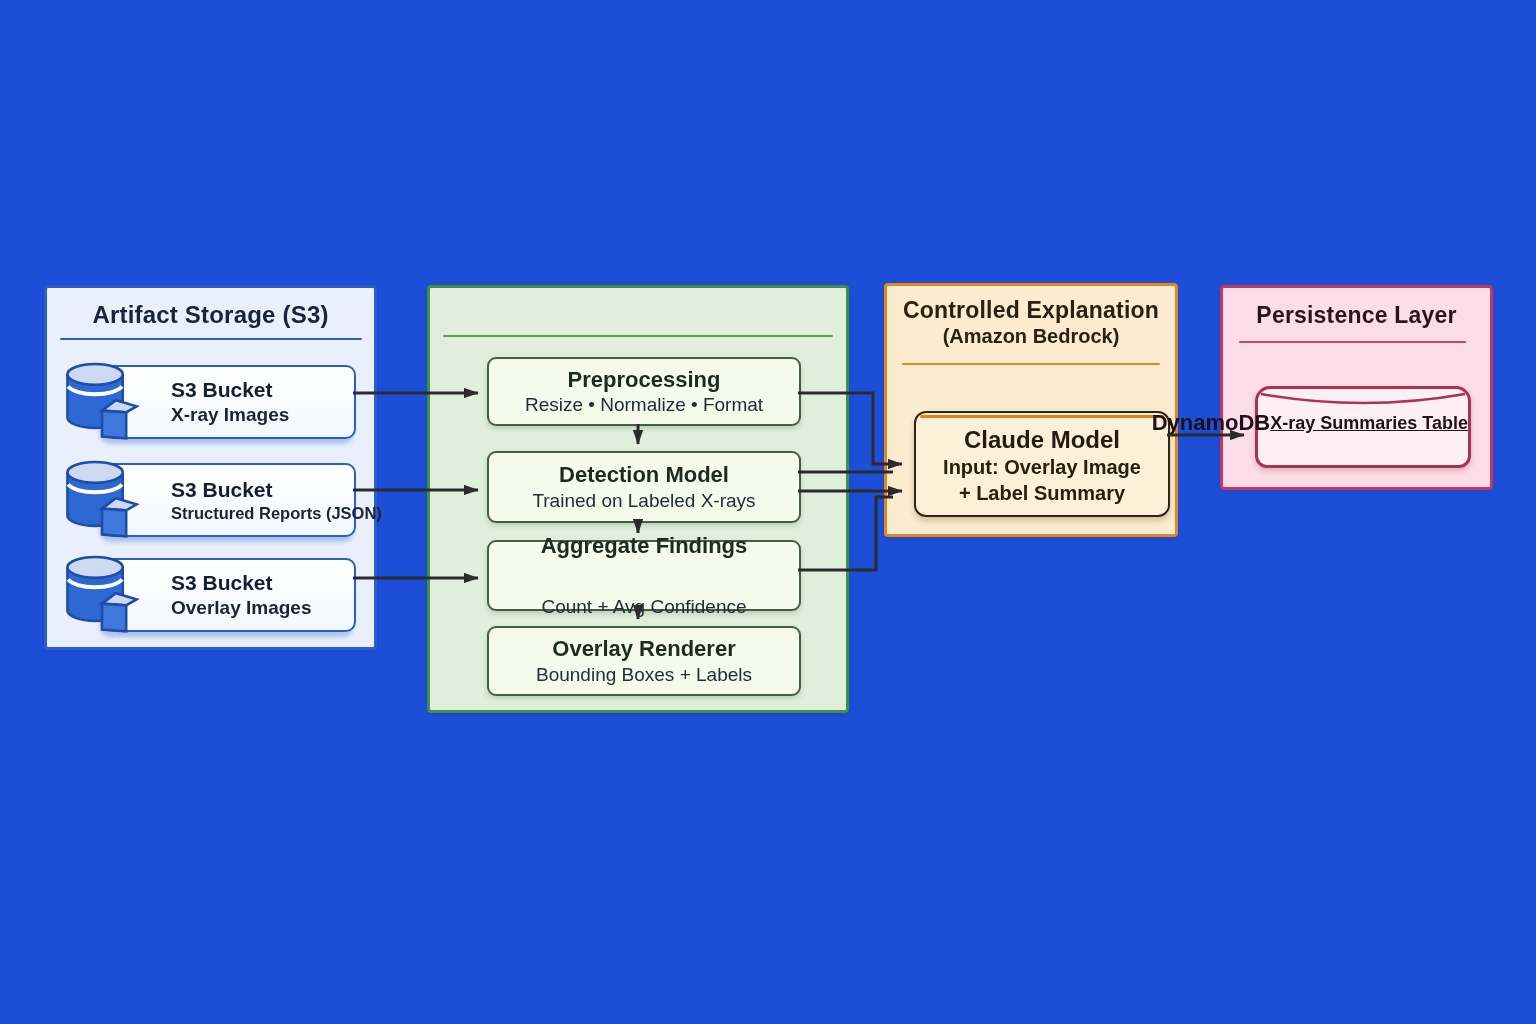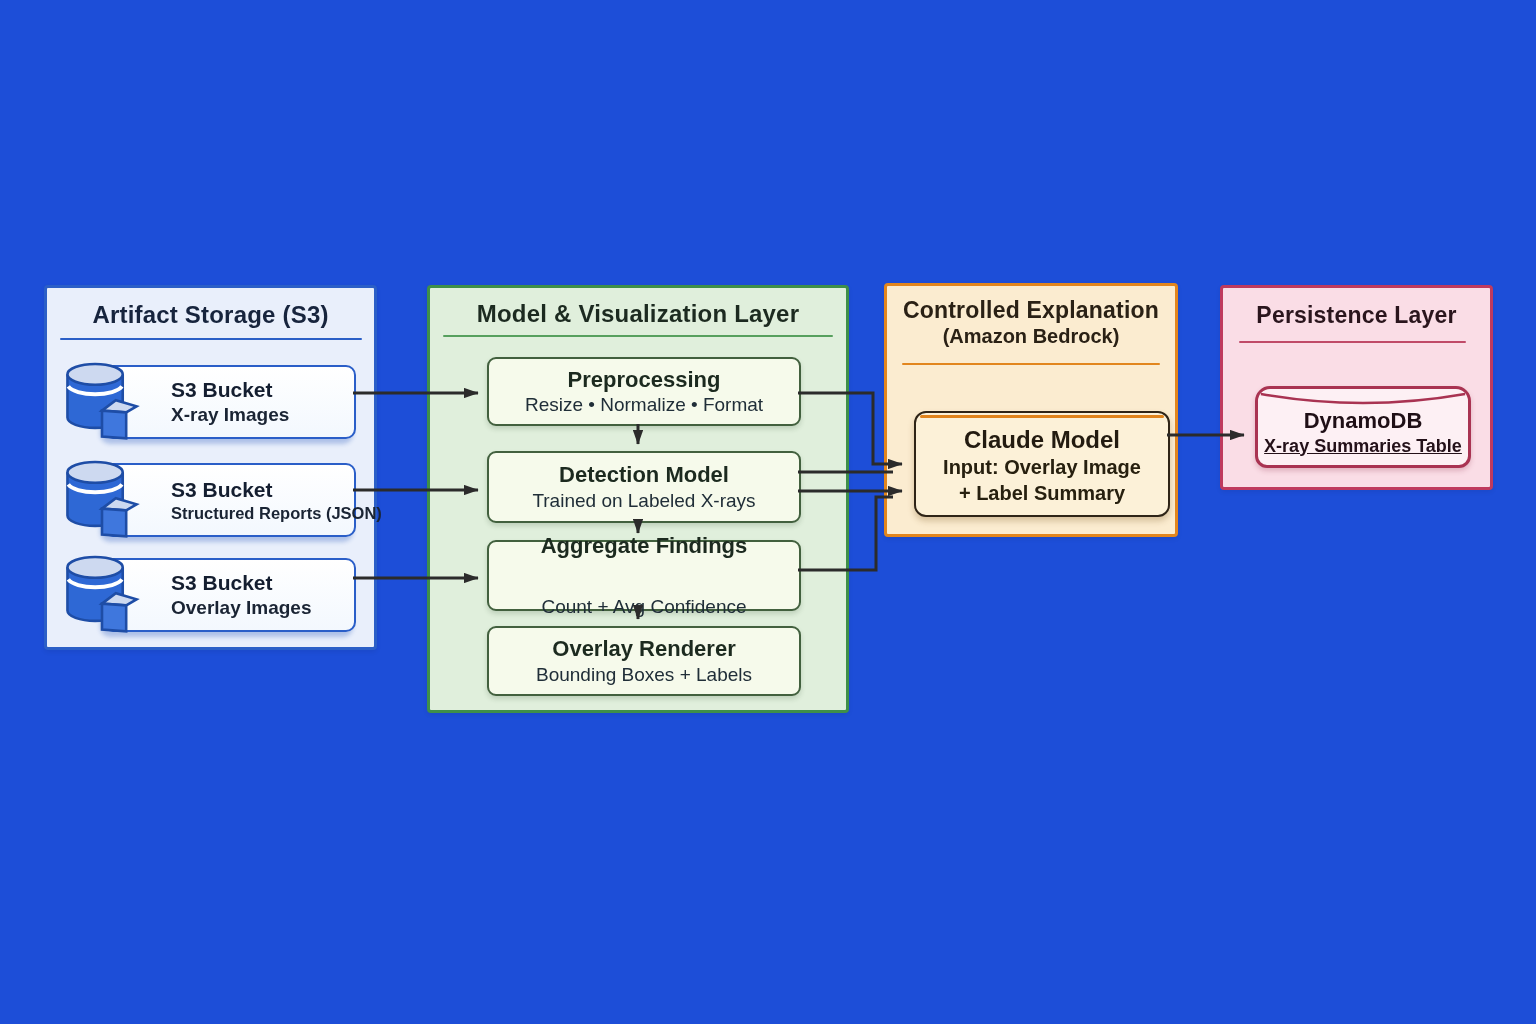--- a/index.html
+++ b/index.html
@@ -48,21 +48,21 @@
   #claude-node{position:absolute;left:27px;top:125px;width:256px;height:106px;background:#fcf1d8;
     border:2.5px solid #2e2417;border-radius:12px;box-shadow:0 4px 6px rgba(120,80,20,.28);
     display:flex;flex-direction:column;align-items:center;justify-content:center;}
   #claude-accent{position:absolute;top:2px;left:4px;right:4px;height:3px;background:#e0831c;border-radius:3px;}
   #claude-node .nt{font-size:24px;font-weight:bold;color:#231b10;line-height:1.2;margin-top:4px;}
   #claude-node .ns{font-size:20px;font-weight:600;color:#27200f;line-height:1.3;}
 
   
   #dynamo-node{position:absolute;left:32px;top:98px;width:216px;height:82px;background:#fdf0f4;
     border:3px solid #a93352;border-radius:15px 15px 12px 12px;box-shadow:0 3px 5px rgba(150,50,80,.25);
-    display:flex;flex-direction:column;align-items:center;justify-content:flex-end;padding-bottom:8px;}
+    display:flex;flex-direction:row;align-items:center;justify-content:flex-end;padding-bottom:8px;}
   #dynamo-lid{position:absolute;top:1px;left:0;width:100%;height:20px;}
   #dynamo-node .nt{font-size:22px;font-weight:bold;color:#1f0f16;line-height:1.25;}
   #dynamo-node .ns{font-size:18px;font-weight:600;color:#241119;line-height:1.25;white-space:nowrap;text-decoration:underline;}
 
   
   #arrows{position:absolute;left:0;top:0;width:1536px;height:1024px;z-index:10;pointer-events:none;}
   .flow{stroke:#2b2b2b;stroke-width:3;fill:none;}
 </style>
 </head>
 <body>
@@ -110,21 +110,20 @@
     <svg class="bucket-icon" style="top:264px;" viewBox="0 0 88 92">
       <path d="M4 14 V64 A32 12 0 0 0 68 64 V14" fill="#2e68d5" stroke="#1e4da6" stroke-width="3"></path>
       <ellipse cx="36" cy="14" rx="32" ry="12" fill="#cdd9f0" stroke="#1e4da6" stroke-width="3"></ellipse>
       <path d="M5 28 A32 12 0 0 0 67 28" fill="none" stroke="#ffffff" stroke-width="4.5"></path>
       <polygon points="44,56 60,44 84,51 72,58" fill="#cdd9f0" stroke="#1e4da6" stroke-width="3"></polygon>
       <polygon points="44,56 72,58 72,88 44,86" fill="#3f77dd" stroke="#1e4da6" stroke-width="3"></polygon>
     </svg>
   </div>
 
   <div class="panel" id="model-panel">
-    <div class="panel-title">Model &amp; Visualization Layer</div>
     <div class="rule" id="model-rule"></div>
 
     <div class="gnode" style="top:69px;height:69px;">
       <div class="nt">Preprocessing</div>
       <div class="ns">Resize • Normalize • Format</div>
     </div>
 
     <div class="gnode" style="top:163px;height:72px;">
       <div class="nt">Detection Model</div>
       <div class="ns">Trained on Labeled X-rays</div>

